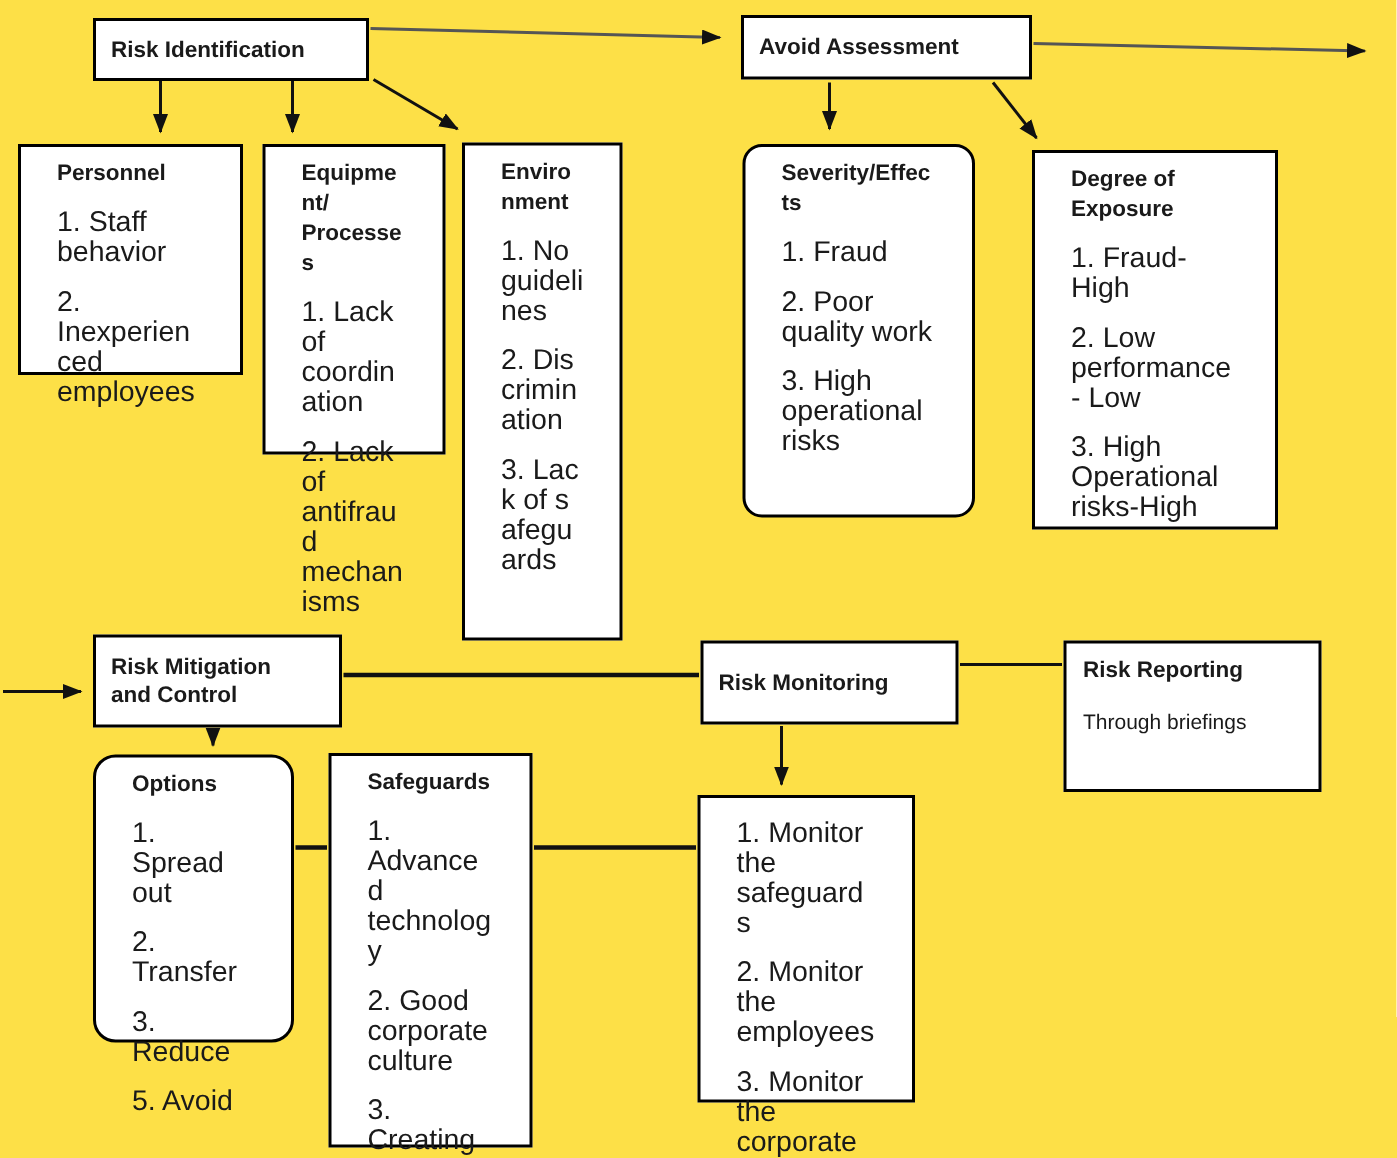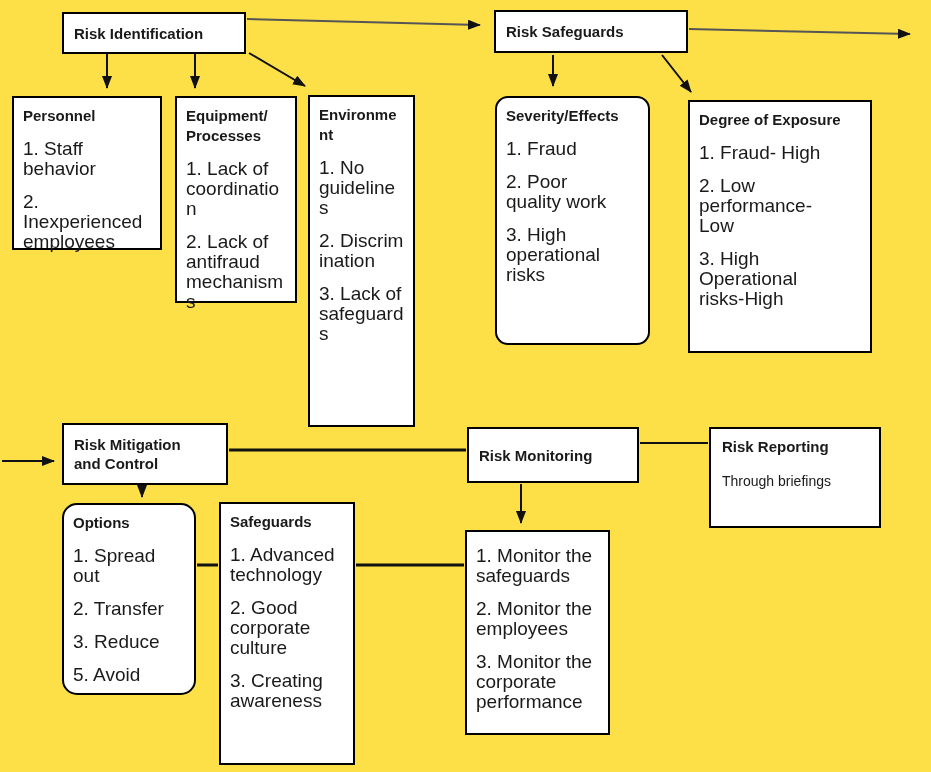--- a/index.html
+++ b/index.html
@@ -10,21 +10,21 @@
     font-family:"Liberation Sans", sans-serif;
     color:#1a1a1a;
     overflow:hidden;
   }
   #connectors{position:absolute;left:0;top:0;width:931px;height:772px;pointer-events:none;}
   .box{
     position:absolute;
     box-sizing:border-box;
     border:2px solid #000000;
     background:#ffffff;
-    padding:8px 9px;
+    padding:8px 24px;
   }
   .box .title{
     font-weight:bold;
     font-size:15px;
     line-height:20px;
     overflow-wrap:break-word;
     word-break:break-word;
   }
   .box .item{
     font-size:19px;
@@ -70,21 +70,21 @@
     <line x1="521" y1="484" x2="521" y2="523" stroke="#111111" stroke-width="2" marker-end="url(#ah)"></line>
     <line x1="197" y1="565" x2="218" y2="565" stroke="#111111" stroke-width="3"></line>
     <line x1="356" y1="565" x2="464" y2="565" stroke="#111111" stroke-width="3"></line>
   </svg>
 
   <div class="box stage" style="left:62px;top:12px;width:184px;height:42px;">
     <div class="title">Risk Identification</div>
   </div>
 
   <div class="box stage" style="left:494px;top:10px;width:194px;height:43px;">
-    <div class="title">Risk Safeguards</div>
+    <div class="title">Avoid Assessment</div>
   </div>
 
   <div class="box" style="left:12px;top:96px;width:150px;height:154px;">
     <div class="title">Personnel</div>
     <p class="item">1. Staff behavior</p>
     <p class="item">2. Inexperienced employees</p>
   </div>
 
   <div class="box" style="left:175px;top:96px;width:122px;height:207px;">
     <div class="title">Equipment/ Processes</div>
@@ -99,21 +99,21 @@
     <p class="item" style="word-break:break-all;">3. Lack of safeguards</p>
   </div>
 
   <div class="box" style="left:495px;top:96px;width:155px;height:249px;padding-right:26px;border-radius:13px;">
     <div class="title">Severity/Effects</div>
     <p class="item">1. Fraud</p>
     <p class="item">2. Poor quality work</p>
     <p class="item">3. High operational risks</p>
   </div>
 
-  <div class="box" style="left:688px;top:100px;width:184px;height:253px;padding-right:24px;">
+  <div class="box" style="left:688px;top:100px;width:164px;height:253px;padding-right:24px;">
     <div class="title">Degree of Exposure</div>
     <p class="item">1. Fraud- High</p>
     <p class="item">2. Low performance- Low</p>
     <p class="item">3. High Operational risks-High</p>
   </div>
 
   <div class="box stage" style="left:62px;top:423px;width:166px;height:62px;padding-right:30px;">
     <div class="title">Risk Mitigation and Control</div>
   </div>
 

